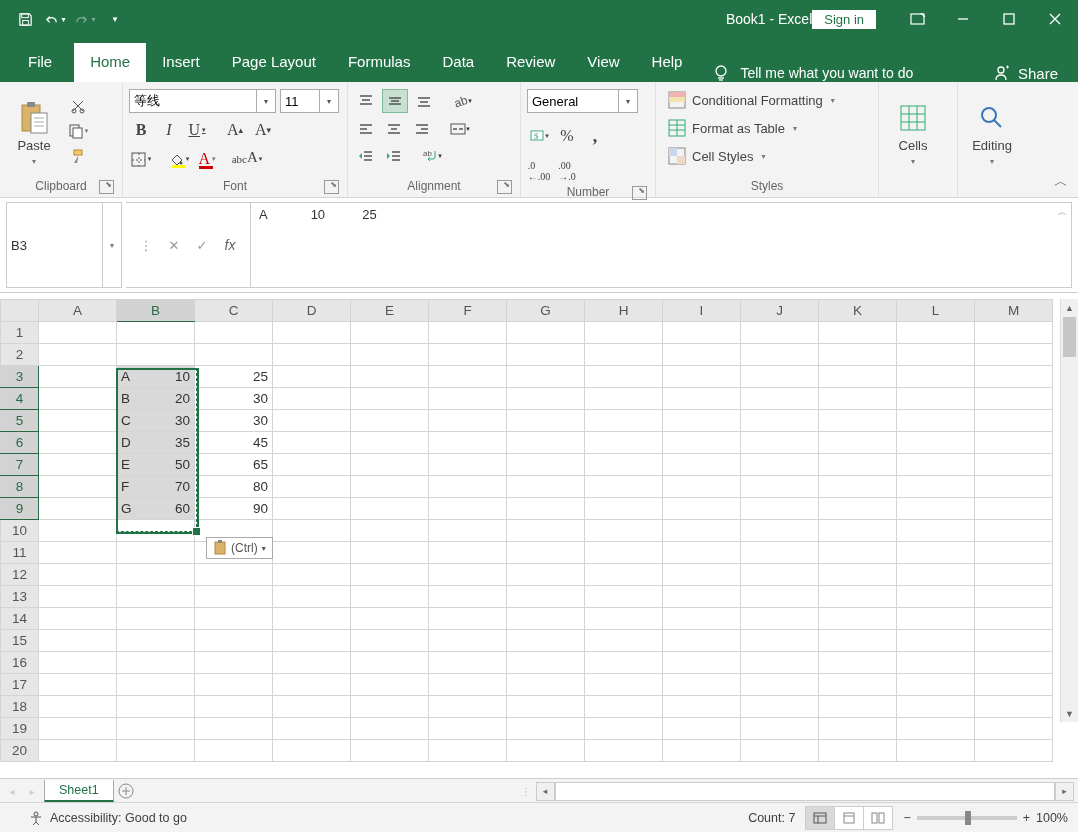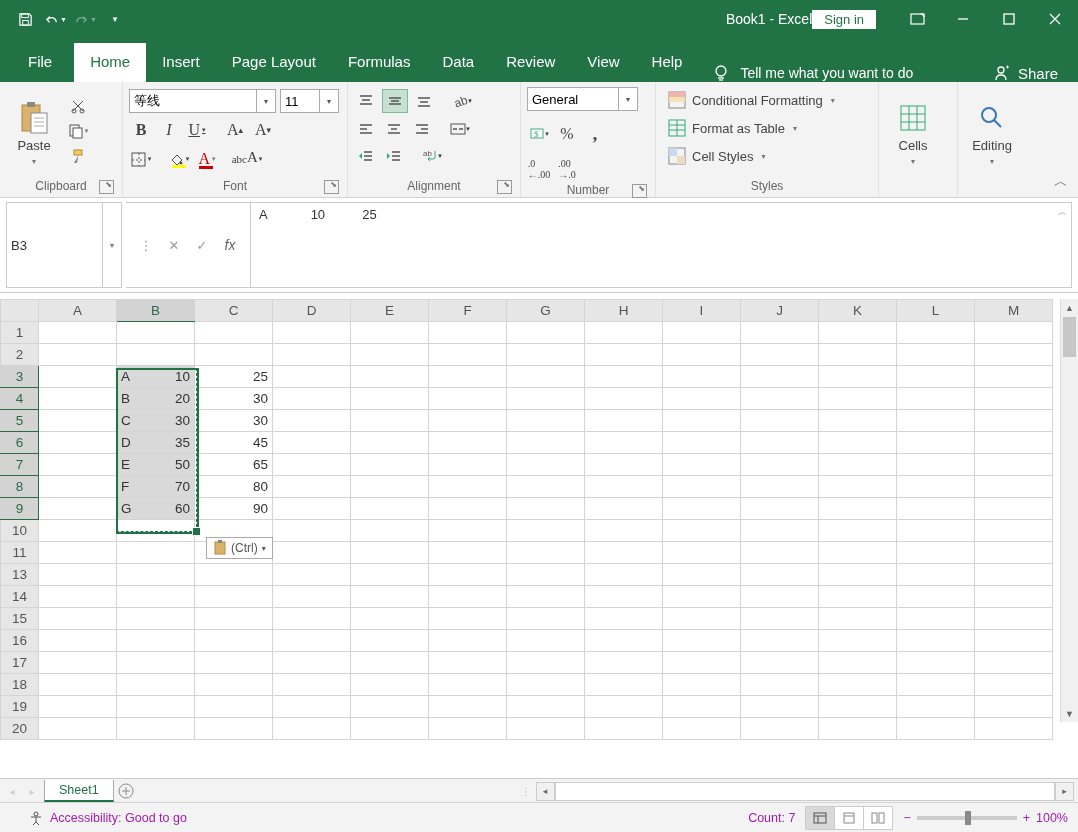--- a/index.html
+++ b/index.html
@@ -20,21 +20,21 @@
 
 .tabs{height:44px;background:#217346;display:flex;align-items:flex-end;color:#fff;padding-left:0}
 .tabs .tab{padding:10px 16px 12px;font-size:15px;cursor:pointer}
 .tabs .tab.file{padding-left:28px;padding-right:22px}
 .tabs .tab.active{background:#fff;color:#217346}
 .tabs .tell{display:flex;align-items:center;gap:10px;margin-left:14px;font-size:14px}
 .tabs .share{margin-left:auto;margin-right:20px;display:flex;align-items:center;gap:8px;font-size:15px}
 
 
 .ribbon{height:115px;background:#f3f3f3;border-bottom:1px solid #d4d4d4;display:flex;position:relative}
-.group{border-right:1px solid #e1e1e1;display:flex;flex-direction:column;justify-content:center;padding:3px 6px 0}
+.group{border-right:1px solid #e1e1e1;display:flex;flex-direction:column;justify-content:space-between;padding:3px 6px 0}
 .group .controls{display:flex;gap:4px;flex:1}
 .group .label{text-align:center;font-size:12px;color:#666;height:20px;line-height:18px;position:relative}
 .group .label .dlg{position:absolute;right:2px;top:3px;width:12px;height:12px;border:1px solid #999;font-size:8px;line-height:8px;text-align:right;padding-right:1px;color:#777}
 .vbtn{display:flex;flex-direction:column;align-items:center;justify-content:center;width:56px;gap:4px;font-size:13px;color:#444;padding-top:6px}
 .vbtn .ic{width:32px;height:32px;display:flex;align-items:center;justify-content:center}
 .stackcol{display:flex;flex-direction:column;gap:3px;justify-content:center}
 .mini{width:24px;height:22px;display:flex;align-items:center;justify-content:center}
 .row{display:flex;gap:4px;align-items:center}
 select,input.combo{border:1px solid #aaa;background:#fff;height:22px;font-size:13px;padding:0 4px}
 .combo-wrap{display:flex}
@@ -87,21 +87,21 @@
 .sheettabs .nav{display:flex;gap:0;padding:0 2px}
 .sheettabs .nav .nbtn{width:20px;display:flex;align-items:center;justify-content:center;color:#999;font-size:10px}
 .sheettabs .tab{padding:3px 14px;background:#fff;border:1px solid #aaa;border-top:none;border-bottom:2px solid #217346;color:#217346}
 .sheettabs .add{width:24px;display:flex;align-items:center;justify-content:center;color:#777}
 .sheettabs .hsb{flex:1;display:flex;align-items:center;margin:0 4px;gap:0}
 .sheettabs .hsb .btn{width:17px;height:17px;border:1px solid #ccc;display:flex;align-items:center;justify-content:center;font-size:9px;color:#666;background:#f0f0f0}
 .sheettabs .hsb .track{flex:1;height:17px;border:1px solid #ccc;background:#fff;position:relative}
 .sheettabs .grip{width:14px;text-align:center;color:#bbb;font-size:10px;letter-spacing:-2px}
 
 
-.status{position:absolute;bottom:0;left:0;right:0;height:29px;background:#f3f3f3;border-top:1px solid #d4d4d4;display:flex;align-items:center;font-size:12.5px;color:#a21caf;padding:0 10px;gap:18px}
+.status{position:absolute;bottom:0;left:0;right:0;height:29px;background:#f3f3f3;border-top:1px solid #d4d4d4;display:flex;align-items:center;font-size:12.5px;color:#404040;padding:0 10px;gap:18px}
 .status .right{margin-left:auto;display:flex;align-items:center;gap:10px}
 .status .viewbtns{display:flex}
 .status .viewbtns .v{width:28px;height:22px;border:1px solid #ccc;border-right:none;display:flex;align-items:center;justify-content:center;background:#fff}
 .status .viewbtns .v:last-child{border-right:1px solid #ccc}
 .status .viewbtns .v.active{background:#d9d9d9}
 .status .zoom{display:flex;align-items:center;gap:6px}
 .status .zoom .slider{width:100px;height:4px;background:#ccc;position:relative}
 .status .zoom .slider .thumb{position:absolute;left:48px;top:-5px;width:6px;height:14px;background:#888}
 .status .zoom .slider .zero{position:absolute;left:50px;top:-3px;width:1px;height:10px;background:#888}
 
@@ -674,20 +674,36 @@
             <td></td>
             <td></td>
             <td></td>
             <td></td>
             <td></td>
             <td></td>
             <td></td>
           </tr>
           <tr>
             <th class="rowh">11</th>
+            <td></td>
+            <td></td>
+            <td></td>
+            <td></td>
+            <td></td>
+            <td></td>
+            <td></td>
+            <td></td>
+            <td></td>
+            <td></td>
+            <td></td>
+            <td></td>
+            <td></td>
+          </tr>
+          <tr>
+            <th class="rowh">12</th>
             <td></td>
             <td></td>
             <td></td>
             <td></td>
             <td></td>
             <td></td>
             <td></td>
             <td></td>
             <td></td>
             <td></td>

